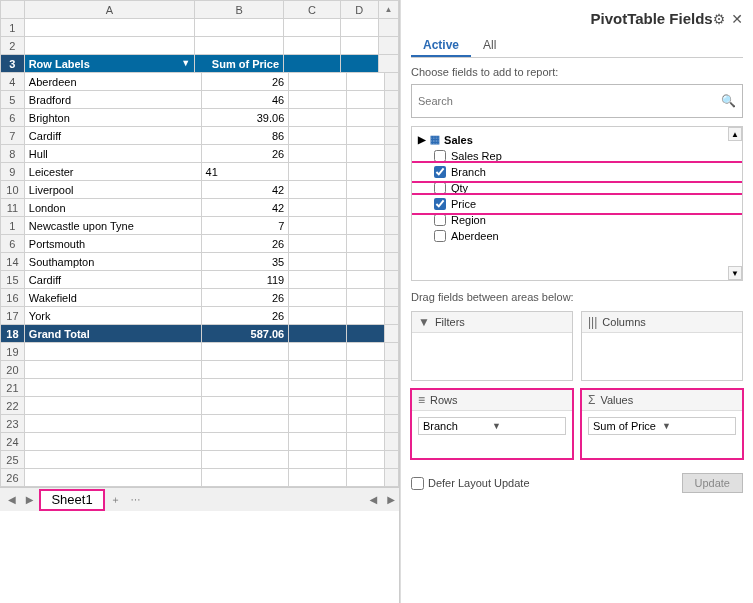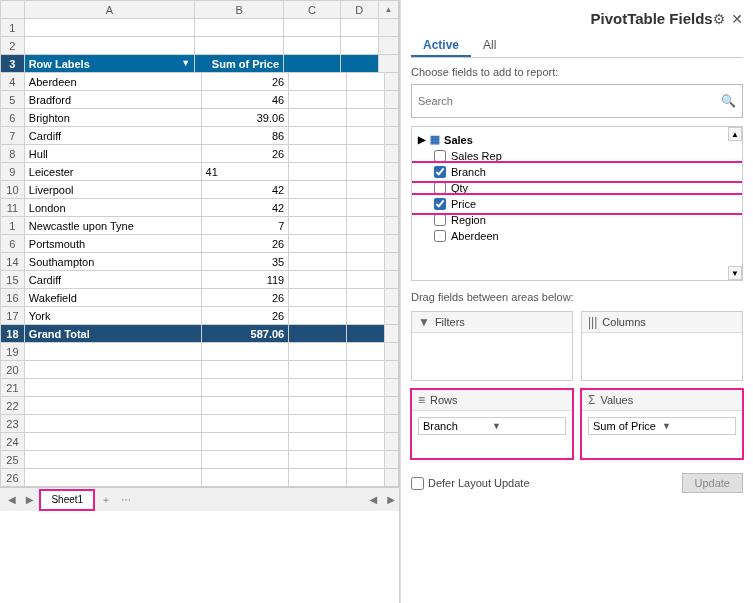--- a/index.html
+++ b/index.html
@@ -21,21 +21,21 @@
     .col-d { width: 40px; }
 
     .header-row td { background: #0369a1; color: white; font-weight: bold; }
     .header-row .sum-of-price { text-align: right; }
     .data-row td:last-child { text-align: right; }
     .grand-total td { background: #1f4e79; color: white; font-weight: bold; }
     .grand-total td:last-child { text-align: right; }
 
     
     .tab-bar { display: flex; align-items: center; height: 24px; background: #f0f0f0; border-top: 1px solid #ccc; padding-left: 4px; gap: 2px; }
-    .tab { background: white; border: 1px solid #ccc; border-bottom: none; padding: 2px 10px; font-size: 10px; cursor: pointer; height: 22px; display: flex; align-items: center; }
+    .tab { background: white; border: 1px solid #ccc; border-bottom: none; padding: 2px 10px; font-size: 13px; cursor: pointer; height: 22px; display: flex; align-items: center; }
     .tab.active { background: white; border: 2px solid #e91e8c; color: #000; font-weight: 500; }
     .tab-icon { font-size: 10px; color: #777; padding: 0 4px; cursor: pointer; }
 
     
     .pivot-panel { width: 353px; background: white; display: flex; flex-direction: column; padding: 10px; border-left: 1px solid #ddd; overflow-y: auto; }
 
     .panel-header { display: flex; justify-content: flex-end; align-items: center; margin-bottom: 8px; }
     .panel-title { font-size: 15px; font-weight: 600; color: #333; }
     .panel-controls { display: flex; gap: 6px; }
     .panel-icon-btn { cursor: pointer; color: #555; font-size: 14px; background: none; border: none; }

